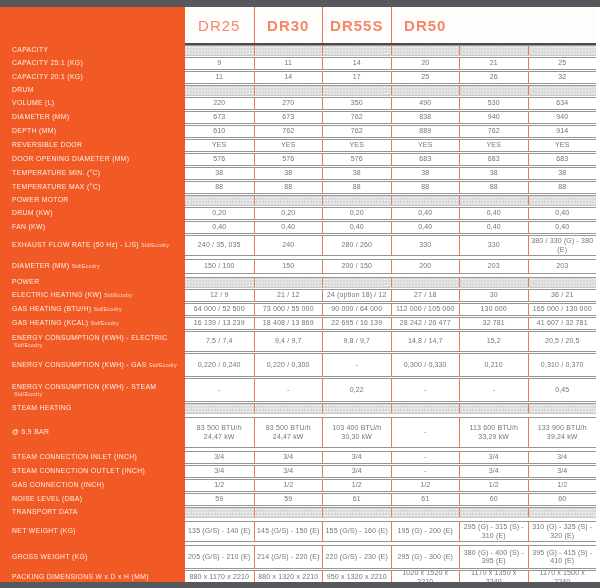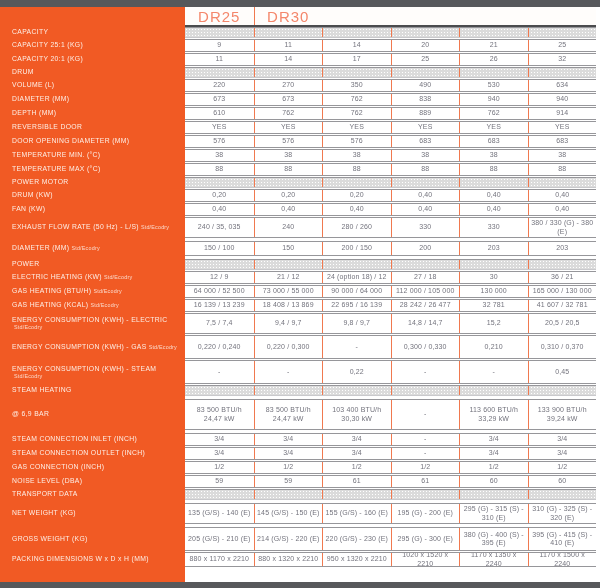--- a/index.html
+++ b/index.html
@@ -21,31 +21,31 @@
     overflow:hidden;
     font-family:"Liberation Sans", sans-serif;
   }
   .topbar{position:absolute;left:0;top:0;width:600px;height:7px;background:var(--bar);}
   .bottombar{position:absolute;left:0;bottom:0;width:600px;height:6px;background:var(--bar);}
   .orange-backdrop{
     position:absolute;left:0;top:7px;width:185px;height:575px;
     background:var(--accent);
   }
   .table{position:absolute;left:0;top:7px;width:596px;}
-  .hdr{display:flex;height:20px;}
+  .hdr{display:flex;height:38px;}
   .hdr .label-spacer{width:185px;}
   .hdr .vals{
     width:411px;display:grid;grid-template-columns:repeat(6,1fr);
     background:#FFFDFB;border-bottom:2px solid #4B4C4E;
   }
   .hdr .hcell{
     display:flex;align-items:center;justify-content:center;
     color:var(--header-text);font-size:15px;letter-spacing:1px;
   }
-  .hdr .hcell + .hcell{border-left:1.5px solid var(--separator);}
+  .hdr .hcell + .hcell{border-left:1.5px solid var(--separator);font-weight:bold;}
   .body{width:596px;}
   .row{display:flex;margin-bottom:1px;}
   .row .label{
     width:185px;
     color:var(--label-text);
     font-size:6.8px;letter-spacing:.35px;line-height:1.2;
     padding:0 6px 0 12px;
     display:flex;align-items:center;flex-wrap:wrap;align-content:center;
   }
   .row .label .sub{font-size:5.4px;letter-spacing:.2px;opacity:.85;margin-left:2px;}
@@ -82,20 +82,22 @@
 <div class="page">
   <div class="topbar"></div>
   <div class="orange-backdrop"></div>
 
   <div class="table">
     <div class="hdr">
       <div class="label-spacer"></div>
       <div class="vals">
         <div class="hcell">DR25</div>
         <div class="hcell">DR30</div>
+        <div class="hcell">DR55S</div>
+        <div class="hcell">DR50</div>
       </div>
     </div>
     <div class="body">
         <div class="row sec h-sec">
           <div class="label">CAPACITY</div>
           <div class="vals">
             <div class="val"></div>
             <div class="val"></div>
             <div class="val"></div>
             <div class="val"></div>

